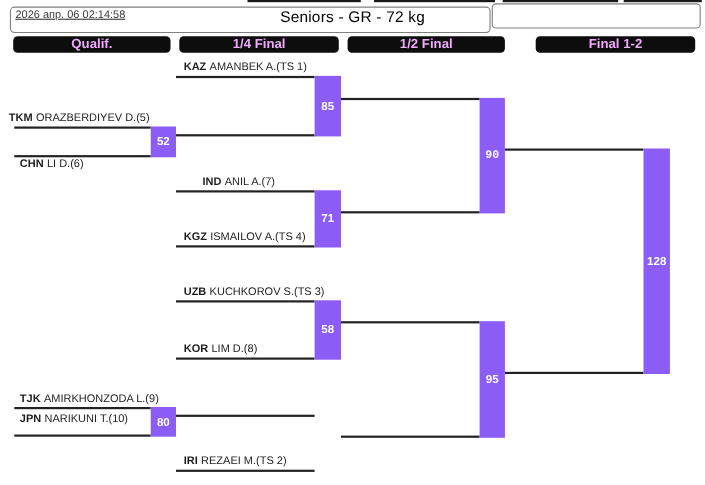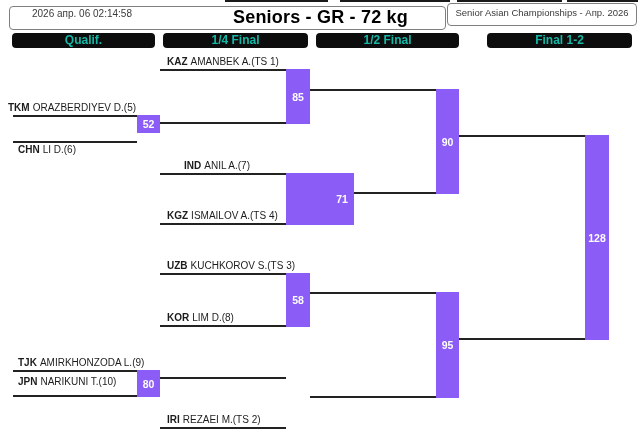--- a/index.html
+++ b/index.html
@@ -6,26 +6,26 @@
   body{width:641px;height:441px;font-family:"Liberation Sans",sans-serif;}
   #page{position:relative;width:641px;height:441px;overflow:hidden;background:#fff;}
 
   
   .top-artifact{position:absolute;top:0;height:2px;background:#1a1a1a;}
 
   
   .hdr-box{position:absolute;border:1px solid #808080;border-radius:4px;background:#fff;box-sizing:border-box;}
   #hdr-left{left:9px;top:6px;width:437px;height:24px;}
   #hdr-right{left:447px;top:3px;width:190px;height:23px;}
-  #datetime{position:absolute;left:32px;top:8px;font-size:10px;color:#3a3a3a;white-space:nowrap;}
-  #title{position:absolute;left:0;top:7px;width:641px;text-align:center;font-size:18px;font-weight:bold;color:#000;letter-spacing:0.2px;}
+  #datetime{position:absolute;left:14px;top:8px;font-size:10px;color:#3a3a3a;white-space:nowrap;text-decoration:underline;}
+  #title{position:absolute;left:0;top:7px;width:641px;text-align:center;font-size:14px;font-weight:normal;color:#000;letter-spacing:0.2px;}
   #event{position:absolute;left:447px;top:7px;width:190px;text-align:center;font-size:9.5px;color:#3a3a3a;white-space:nowrap;}
 
   
-  .col-bar{position:absolute;top:33px;height:15px;background:#0d0d0d;border-radius:4px;color:#14b8a6;
+  .col-bar{position:absolute;top:33px;height:15px;background:#0d0d0d;border-radius:4px;color:#f0abfc;
            font-size:12px;font-weight:bold;text-align:center;line-height:15px;}
   #col-qualif{left:12px;width:143px;}
   #col-quarter{left:163px;width:145px;}
   #col-semi{left:316px;width:143px;}
   #col-final{left:467px;width:145px;margin-left:20px;}
 
   
   .hline{position:absolute;height:2px;background:#222;}
   .block{position:absolute;background:#8b5cf6;color:#fdfdfd;font-size:10.5px;font-weight:bold;
          display:flex;align-items:center;justify-content:center;}
@@ -39,21 +39,20 @@
 
   <div class="top-artifact" style="left:225px;width:103px;"></div>
   <div class="top-artifact" style="left:340px;width:110px;"></div>
   <div class="top-artifact" style="left:457px;width:105px;"></div>
   <div class="top-artifact" style="left:567px;width:71px;"></div>
 
   <div class="hdr-box" id="hdr-left"></div>
   <div class="hdr-box" id="hdr-right"></div>
   <div id="datetime">2026 апр. 06 02:14:58</div>
   <div id="title">Seniors - GR - 72 kg</div>
-  <div id="event">Senior Asian Championships - Апр. 2026</div>
 
   <div class="col-bar" id="col-qualif">Qualif.</div>
   <div class="col-bar" id="col-quarter">1/4 Final</div>
   <div class="col-bar" id="col-semi">1/2 Final</div>
   <div class="col-bar" id="col-final">Final 1-2</div>
 
   <div class="athlete" style="left:167px;top:56px;">
     <span class="cc">KAZ</span><span>AMANBEK A.(TS 1)</span>
   </div>
   <div class="athlete" style="left:8px;top:102px;">
@@ -97,22 +96,22 @@
 
   <div class="hline" style="left:160px;top:122px;width:126px;"></div>
   <div class="hline" style="left:310px;top:89px;width:126px;"></div>
   <div class="hline" style="left:310px;top:192px;width:126px;"></div>
   <div class="hline" style="left:459px;top:135px;width:126px;"></div>
   <div class="hline" style="left:310px;top:292px;width:126px;"></div>
   <div class="hline" style="left:310px;top:396px;width:126px;"></div>
   <div class="hline" style="left:160px;top:377px;width:126px;"></div>
   <div class="hline" style="left:459px;top:338px;width:126px;"></div>
 
-  <div class="block" style="left:137px;top:115px;width:23px;height:18px;">52</div>
+  <div class="block" style="left:137px;top:115px;width:23px;height:28px;">52</div>
   <div class="block" style="left:137px;top:370px;width:23px;height:27px;">80</div>
   <div class="block" style="left:286px;top:69px;width:24px;height:55px;">85</div>
-  <div class="block" style="left:286px;top:173px;width:24px;height:52px;padding-left:44px;">71</div>
+  <div class="block" style="left:286px;top:173px;width:24px;height:52px;">71</div>
   <div class="block" style="left:286px;top:273px;width:24px;height:54px;">58</div>
-  <div class="block" style="left:436px;top:89px;width:23px;height:105px;">90</div>
+  <div class="block" style="left:436px;top:89px;width:23px;height:105px;font-family:Liberation Mono, monospace;">90</div>
   <div class="block" style="left:436px;top:292px;width:23px;height:106px;">95</div>
   <div class="block" style="left:585px;top:135px;width:24px;height:205px;">128</div>
 
 </div>
 
 </body></html>

